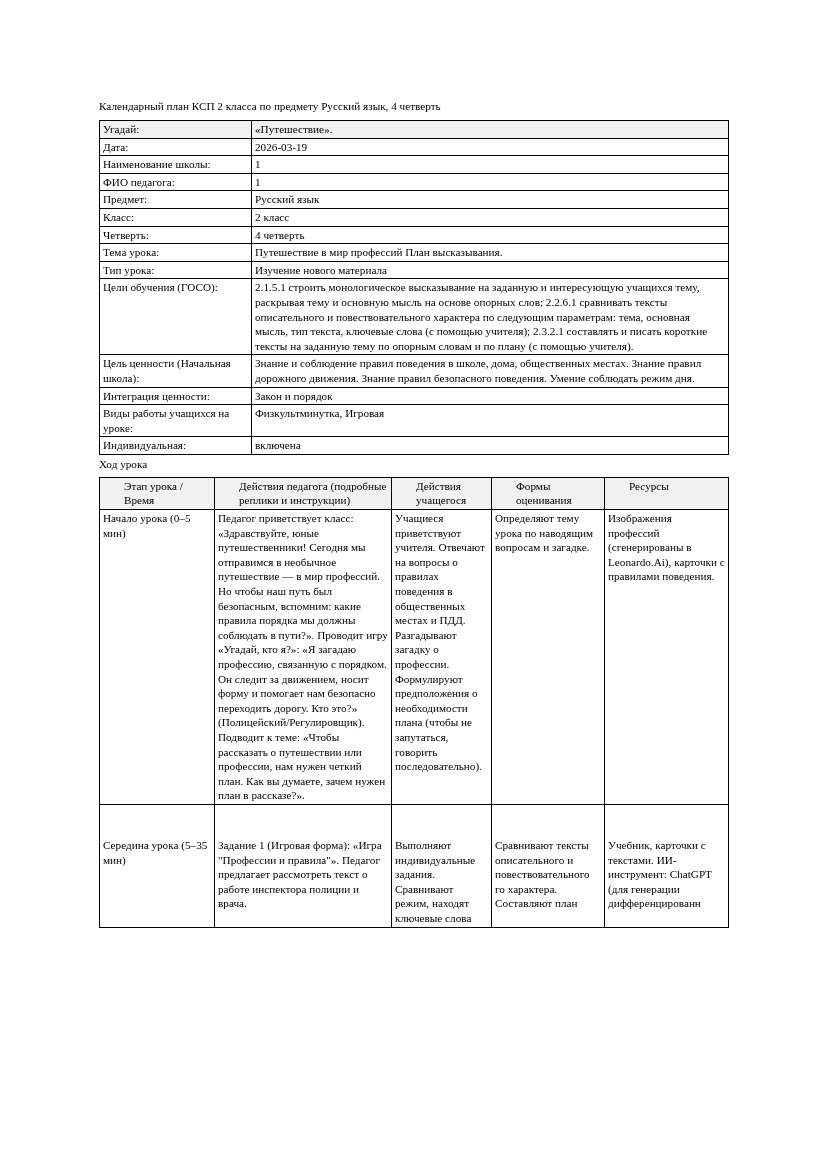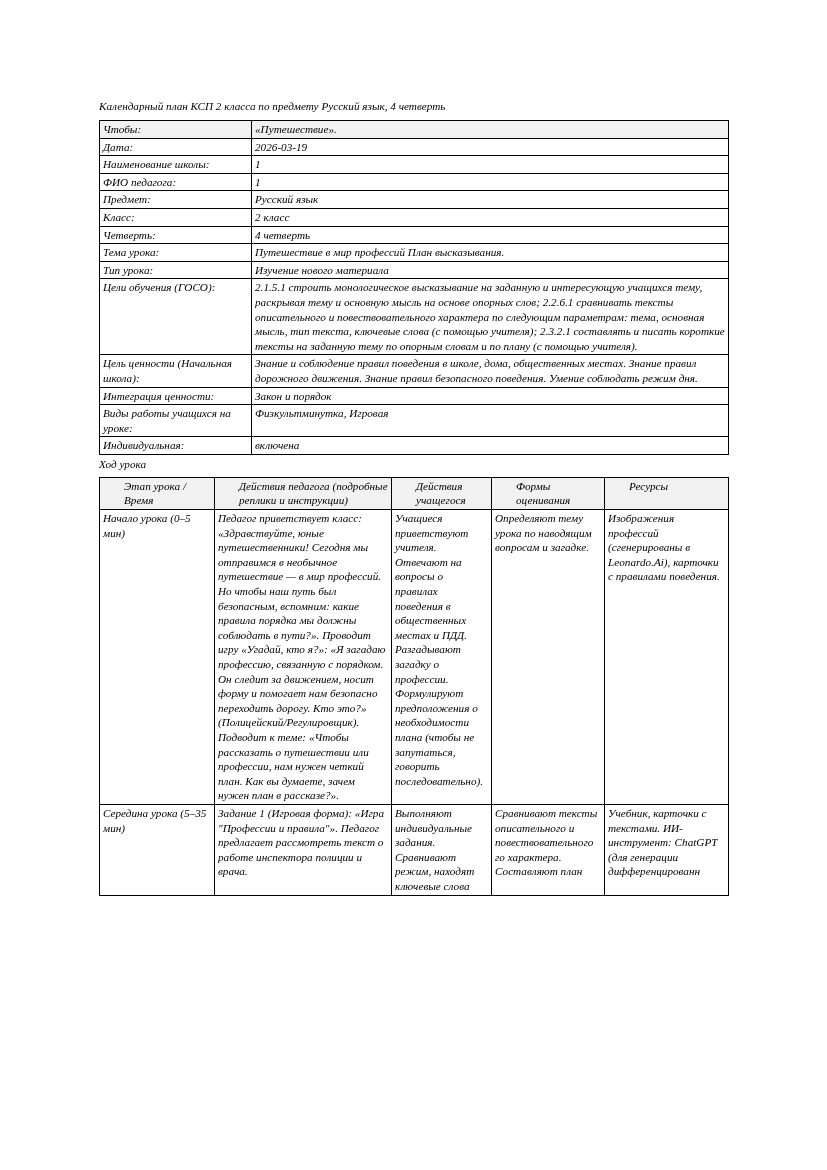--- a/index.html
+++ b/index.html
@@ -16,21 +16,20 @@
     color: #000000;
     -webkit-font-smoothing: none;
   }
   .page {
     position: relative;
     width: 761px;
     height: 1170px;
     background: #ffffff;
     box-sizing: border-box;
     padding: 99px 99px 0 99px;
-    font-style: italic;
   }
   .doc-title {
     font-size: 11.2px;
     line-height: 14px;
     margin: 0 0 7px 0;
     white-space: nowrap;
   }
   table {
     border-collapse: collapse;
     table-layout: fixed;
@@ -68,37 +67,38 @@
   .flow-table col.f5 { width: 124px; }
   .flow-table thead td { background: #f1f1f1; padding-left: 24px; }
   .flow-table td.body-cell { }
 
   .cliprow td {
     border-bottom: 1px solid #000000;
   }
   .clip {
     overflow: hidden;
     max-height: 102px;
+    margin-top: 32px;
   }
 </style>
 </head>
 <body>
 
 <div class="page">
 
   <p class="doc-title">Календарный план КСП 2 класса по предмету Русский язык, 4 четверть</p>
 
   <table class="info-table">
     <colgroup>
         <col class="c1">
         <col class="c2">
       </colgroup>
     <tbody>
         <tr class="shaded">
-          <td>Чтобы:</td>
+          <td>Угадай:</td>
           <td>«Путешествие».</td>
         </tr>
         <tr>
           <td>Дата:</td>
           <td>2026-03-19</td>
         </tr>
         <tr>
           <td>Наименование школы:</td>
           <td>1</td>
         </tr>

